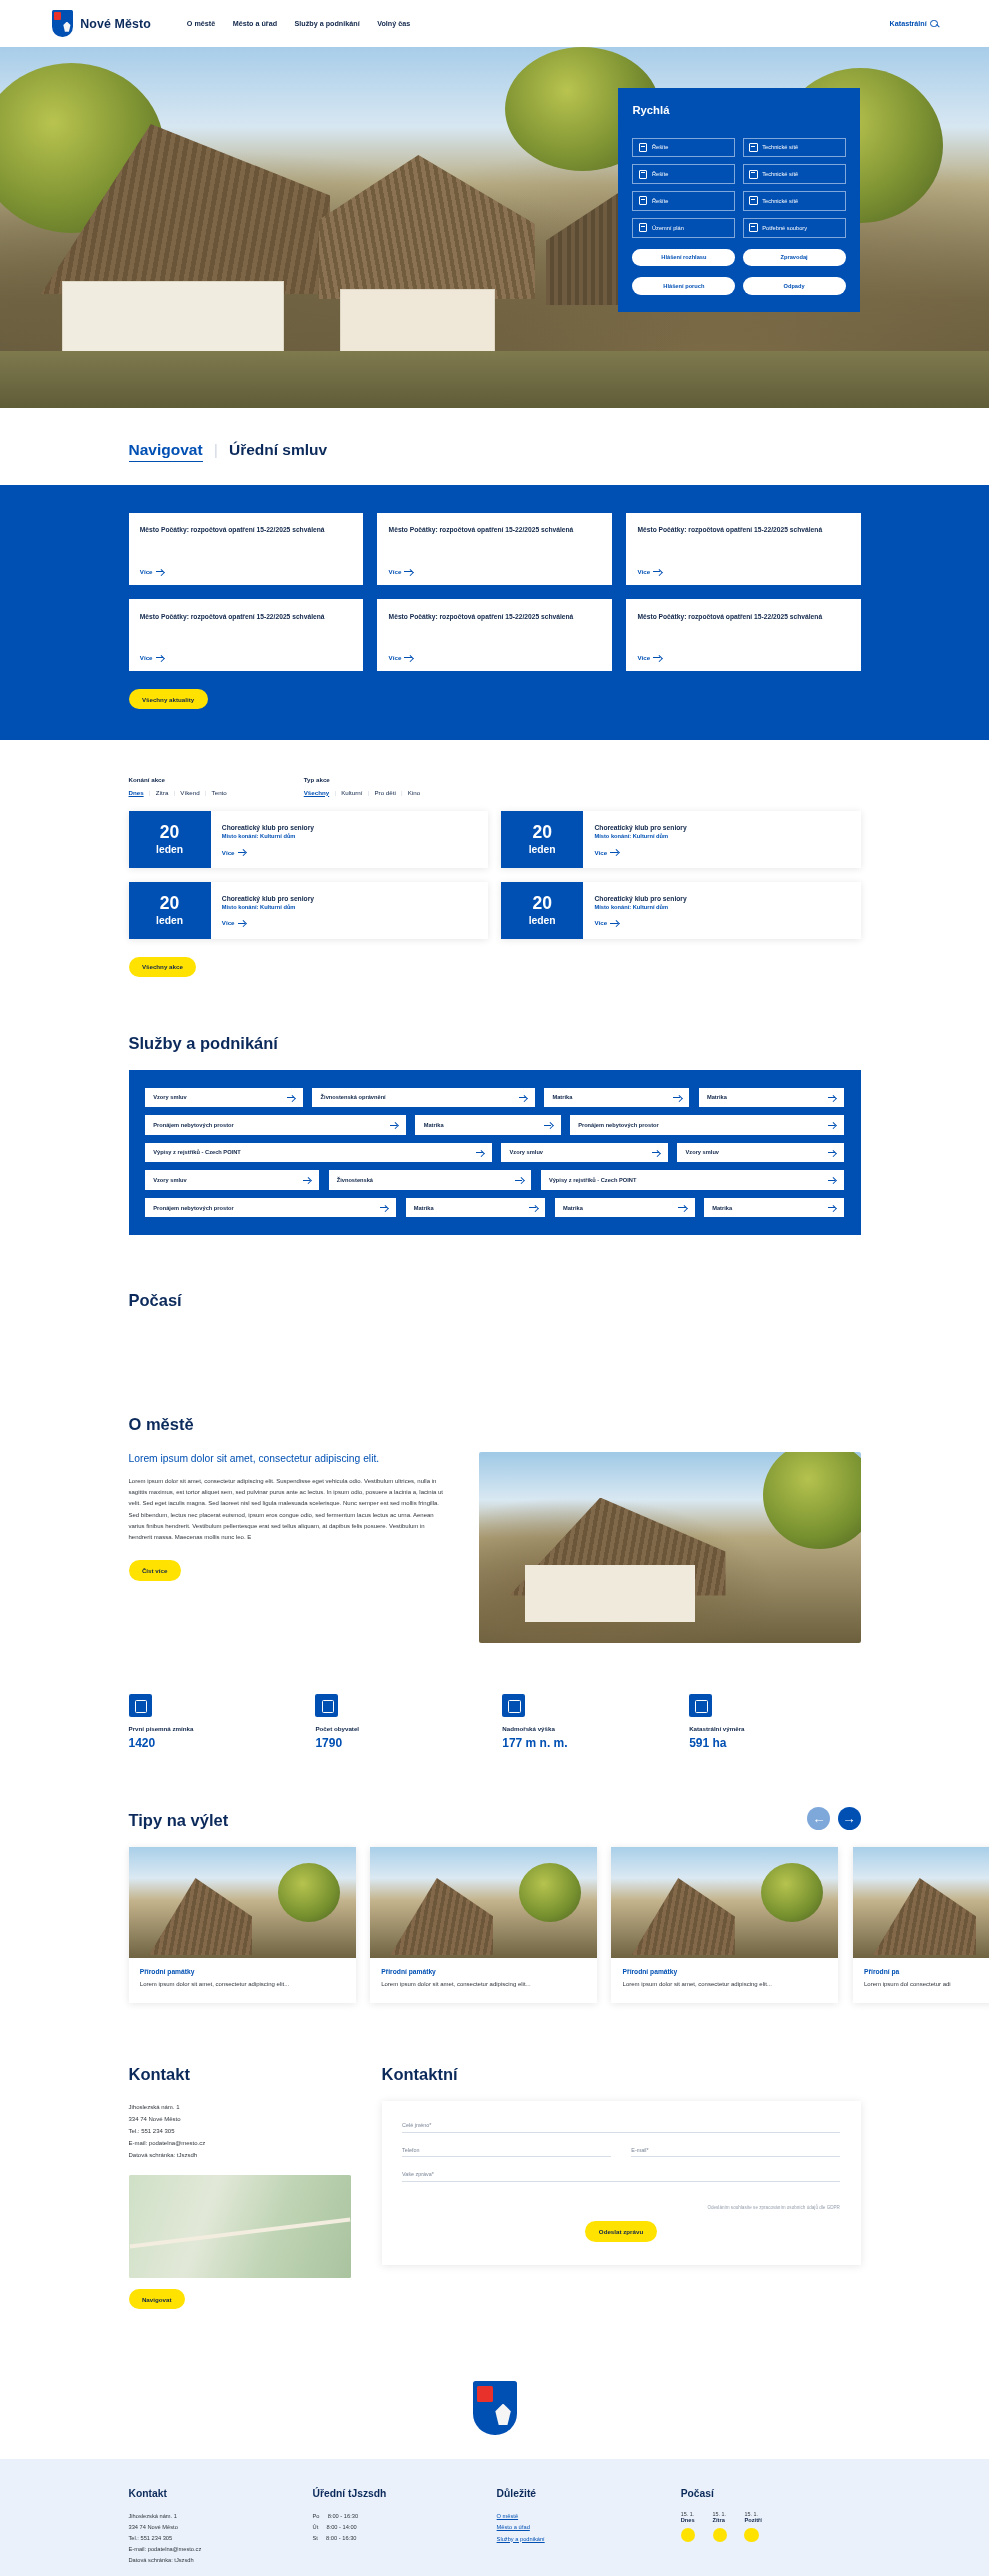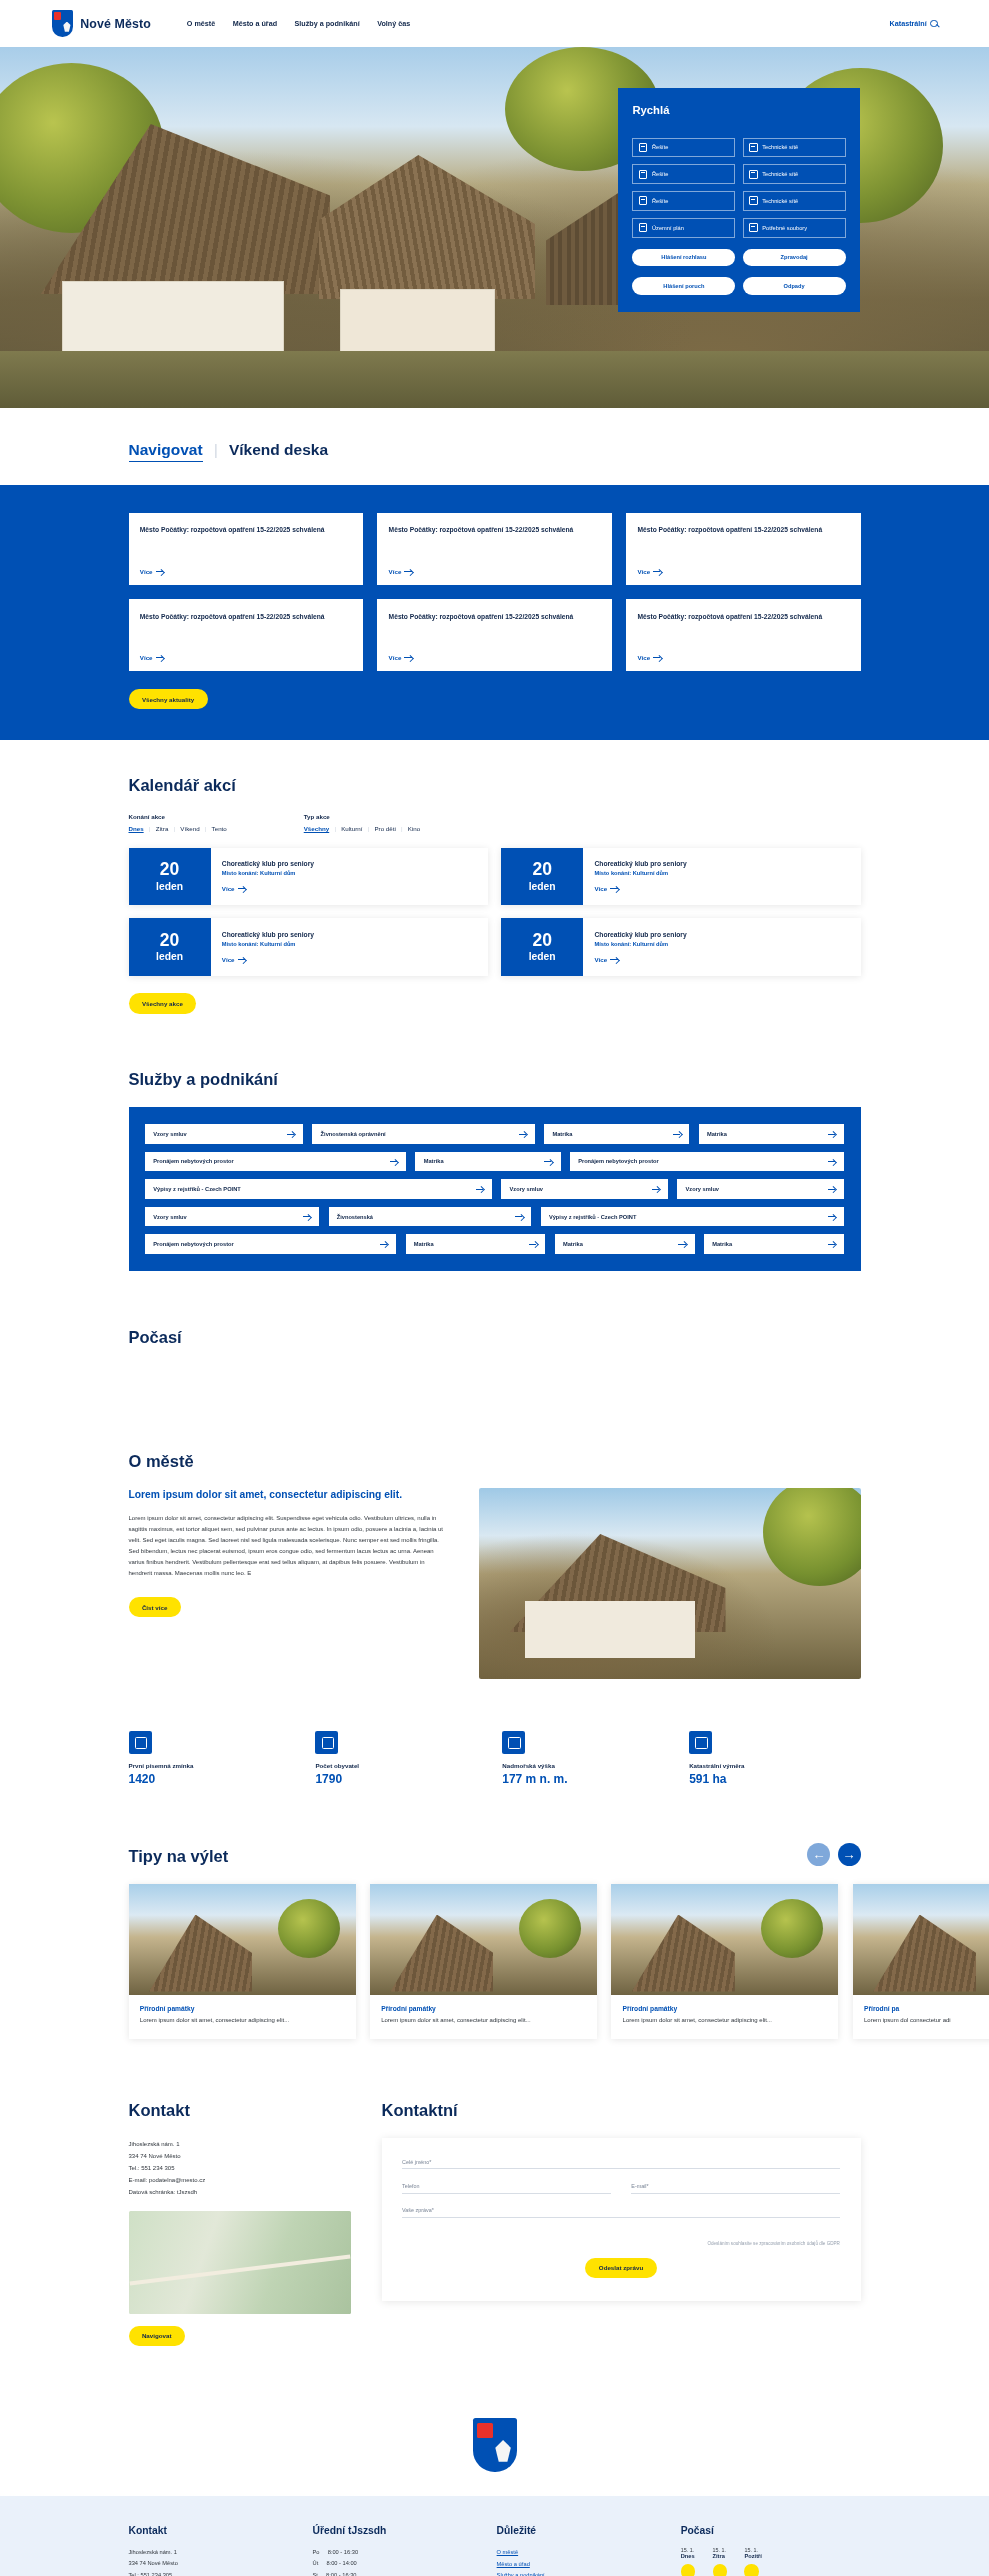--- a/index.html
+++ b/index.html
@@ -172,21 +172,21 @@
     gap: 9.3px;
   }
   .svc-chip .arr { color: #0050b4; }
 
   
   .weather-sec { padding: 15.5px 0 77px; }
 
   
   .about { padding: 10.3px 0 31px; }
   .about-grid { display: grid; grid-template-columns: 319px 1fr; gap: 31px; align-items: start; }
-  .about h3 { font-size: 10.3px; color: #0050b4; font-weight: bold; line-height: 1.4; margin-bottom: 10.3px; }
+  .about h3 { font-size: 10.3px; color: #0050b4; font-weight: normal; line-height: 1.4; margin-bottom: 10.3px; }
   .about p { font-size: 6px; line-height: 1.85; color: #30363d; }
   .about-photo {
     height: 191px; border-radius: 2.1px;
     background:
       radial-gradient(ellipse at 25% 80%, #7a6743 0%, transparent 50%),
       linear-gradient(180deg,#9fc9e6 0%, #d9e8f2 25%, #b6a87f 45%, #6b5f3d 100%);
     position: relative; overflow: hidden;
   }
   .about-photo .ap-roof {
     position: absolute; left: 31px; top: 46px; width: 216px; height: 98px;
@@ -368,21 +368,21 @@
         <button class="btn-white">Hlášení poruch</button>
         <button class="btn-white">Odpady</button>
       </div>
     </div>
   </section>
 
   <div class="tabs-title">
     <div class="inner">
       <span class="tab-main">Navigovat</span>
       <span class="tab-sep">|</span>
-      <span class="tab-alt">Víkend deska</span>
+      <span class="tab-alt">Úřední smluv</span>
     </div>
   </div>
 
   <section class="news-band">
     <div class="inner">
       <div class="news-grid">
         <div class="news-card">
           <h4>Město Počátky: rozpočtová opatření 15-22/2025 schválená</h4>
           <div class="news-more">
               <span>Více</span>
@@ -424,21 +424,20 @@
               <span class="arr"></span>
             </div>
         </div>
       </div>
       <button class="btn-yellow">Všechny aktuality</button>
     </div>
   </section>
 
   <section class="calendar">
     <div class="inner">
-      <h2 class="h2">Kalendář akcí</h2>
       <div class="filters">
         <div class="filter-col">
           <div class="f-label">Konání akce</div>
           <div class="f-items">
             <span class="active">Dnes</span>
             <span class="bar">|</span>
             <span>Zítra</span>
             <span class="bar">|</span>
             <span>Víkend</span>
             <span class="bar">|</span>

